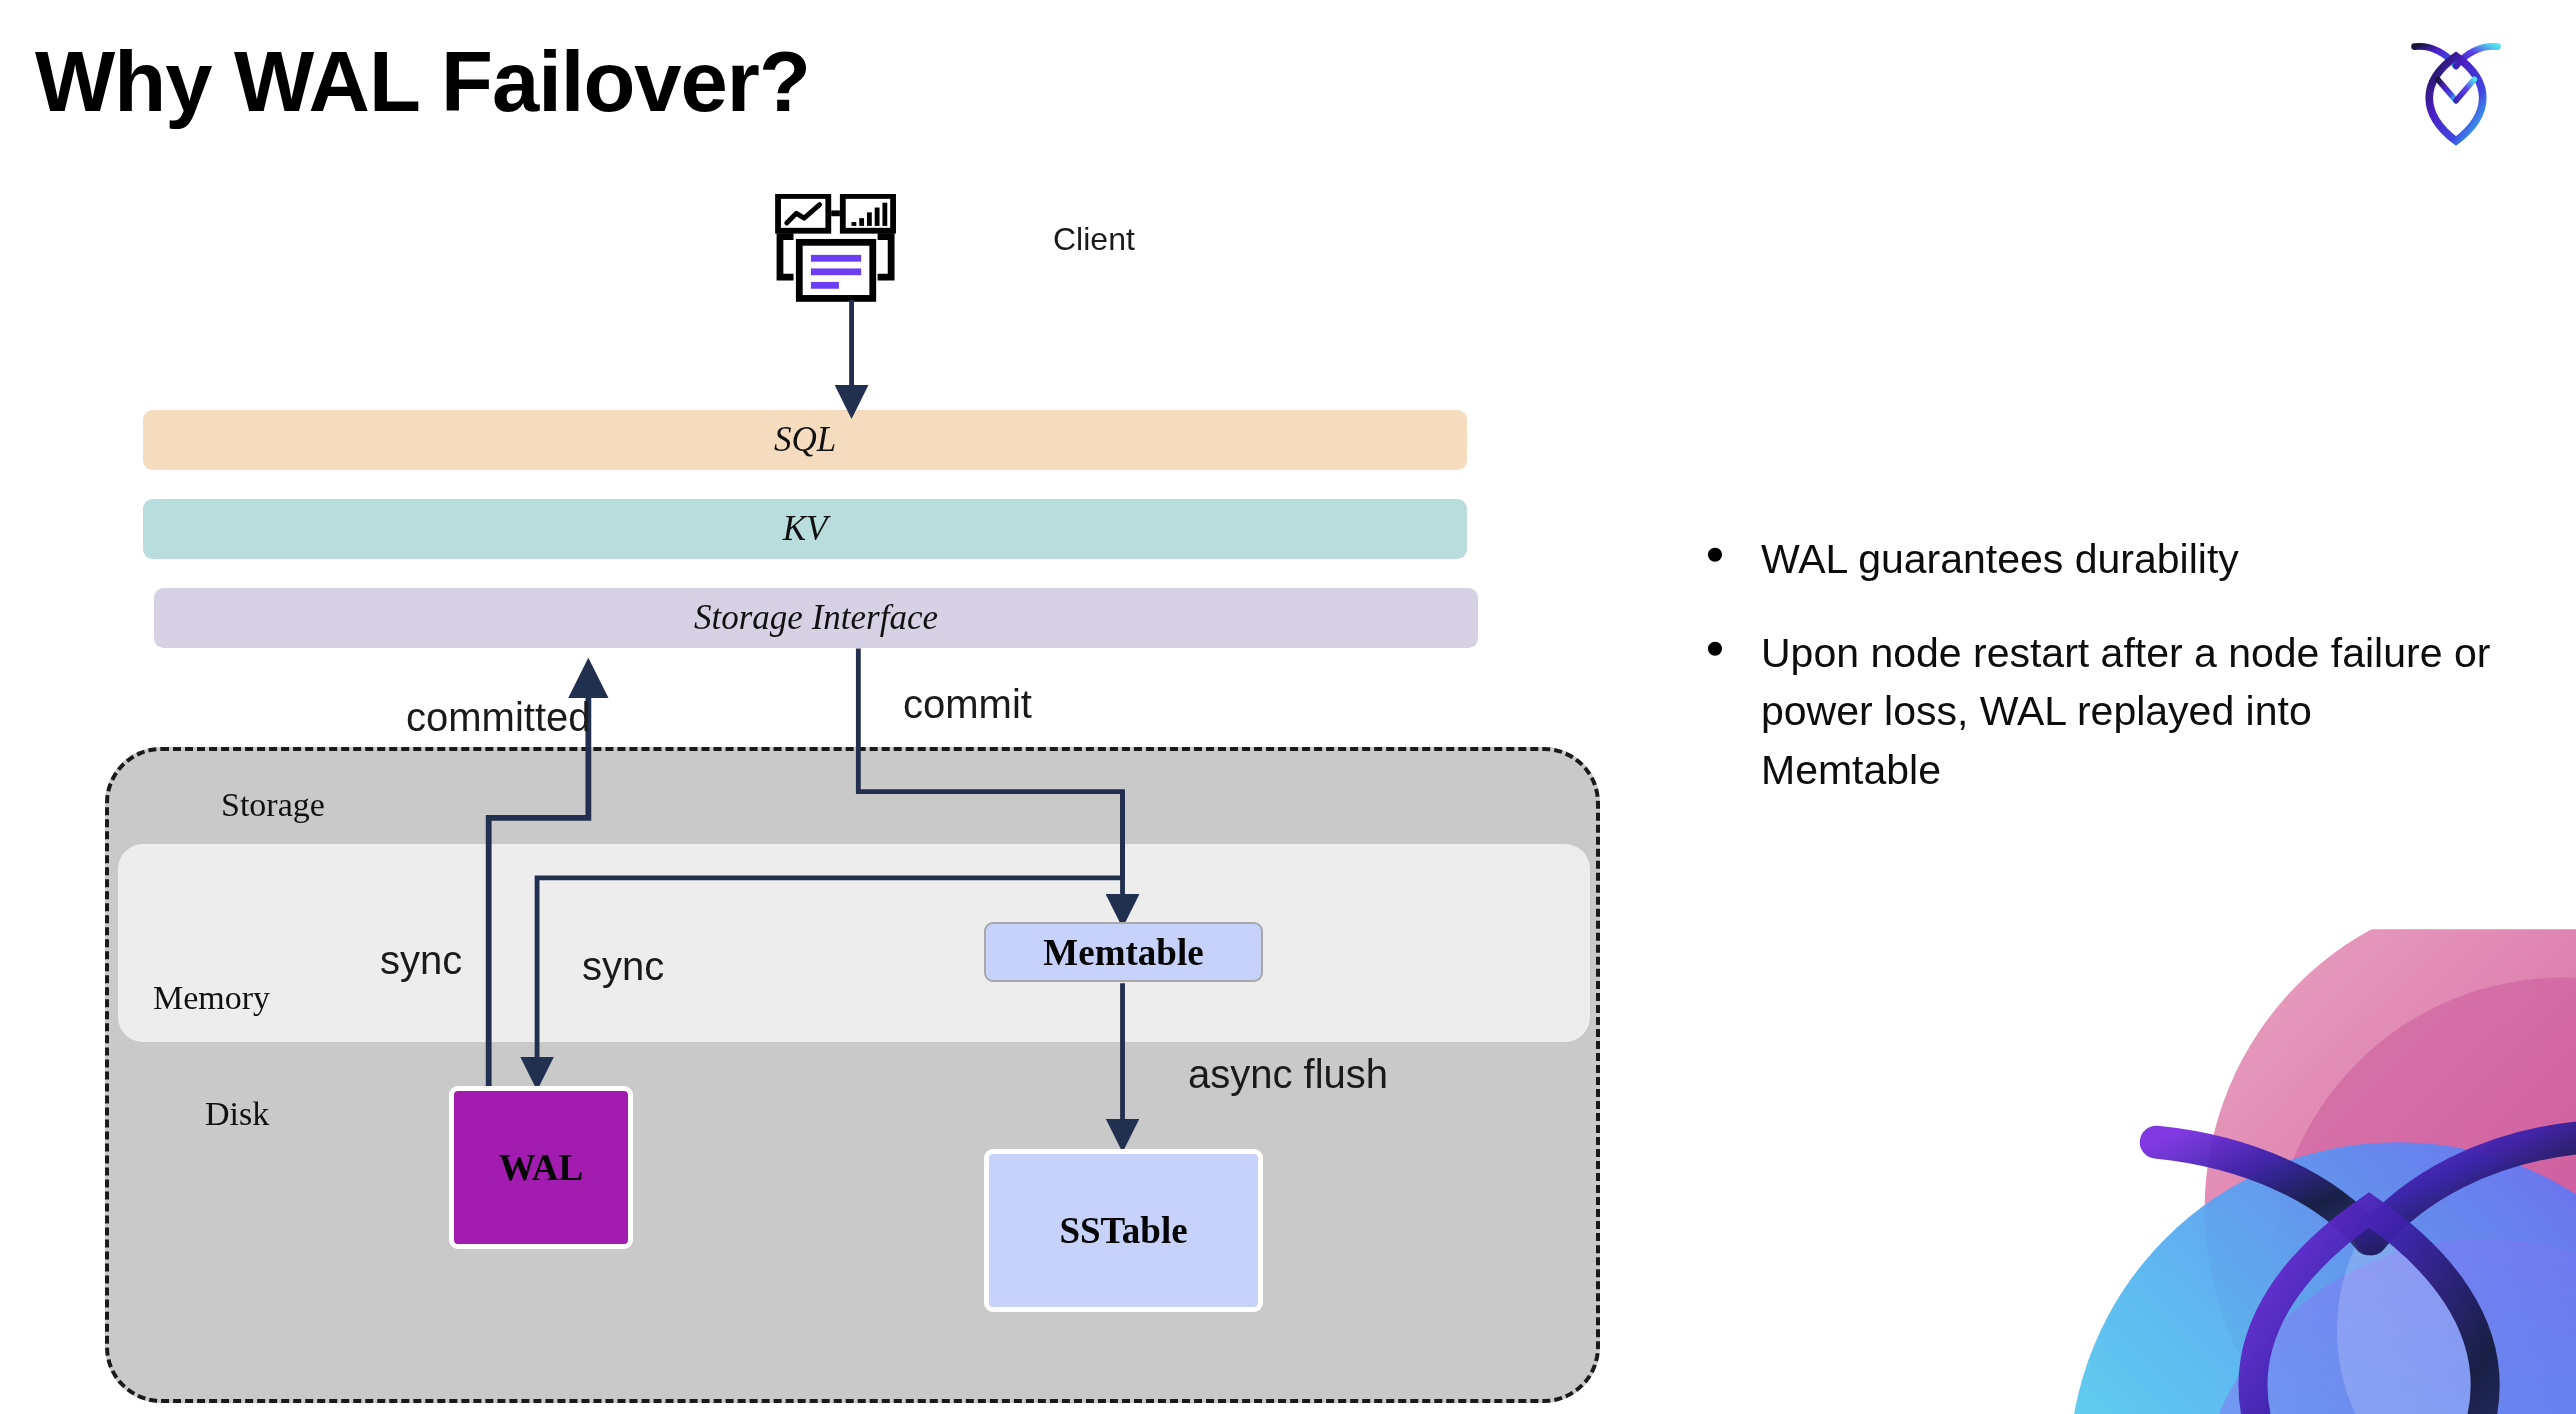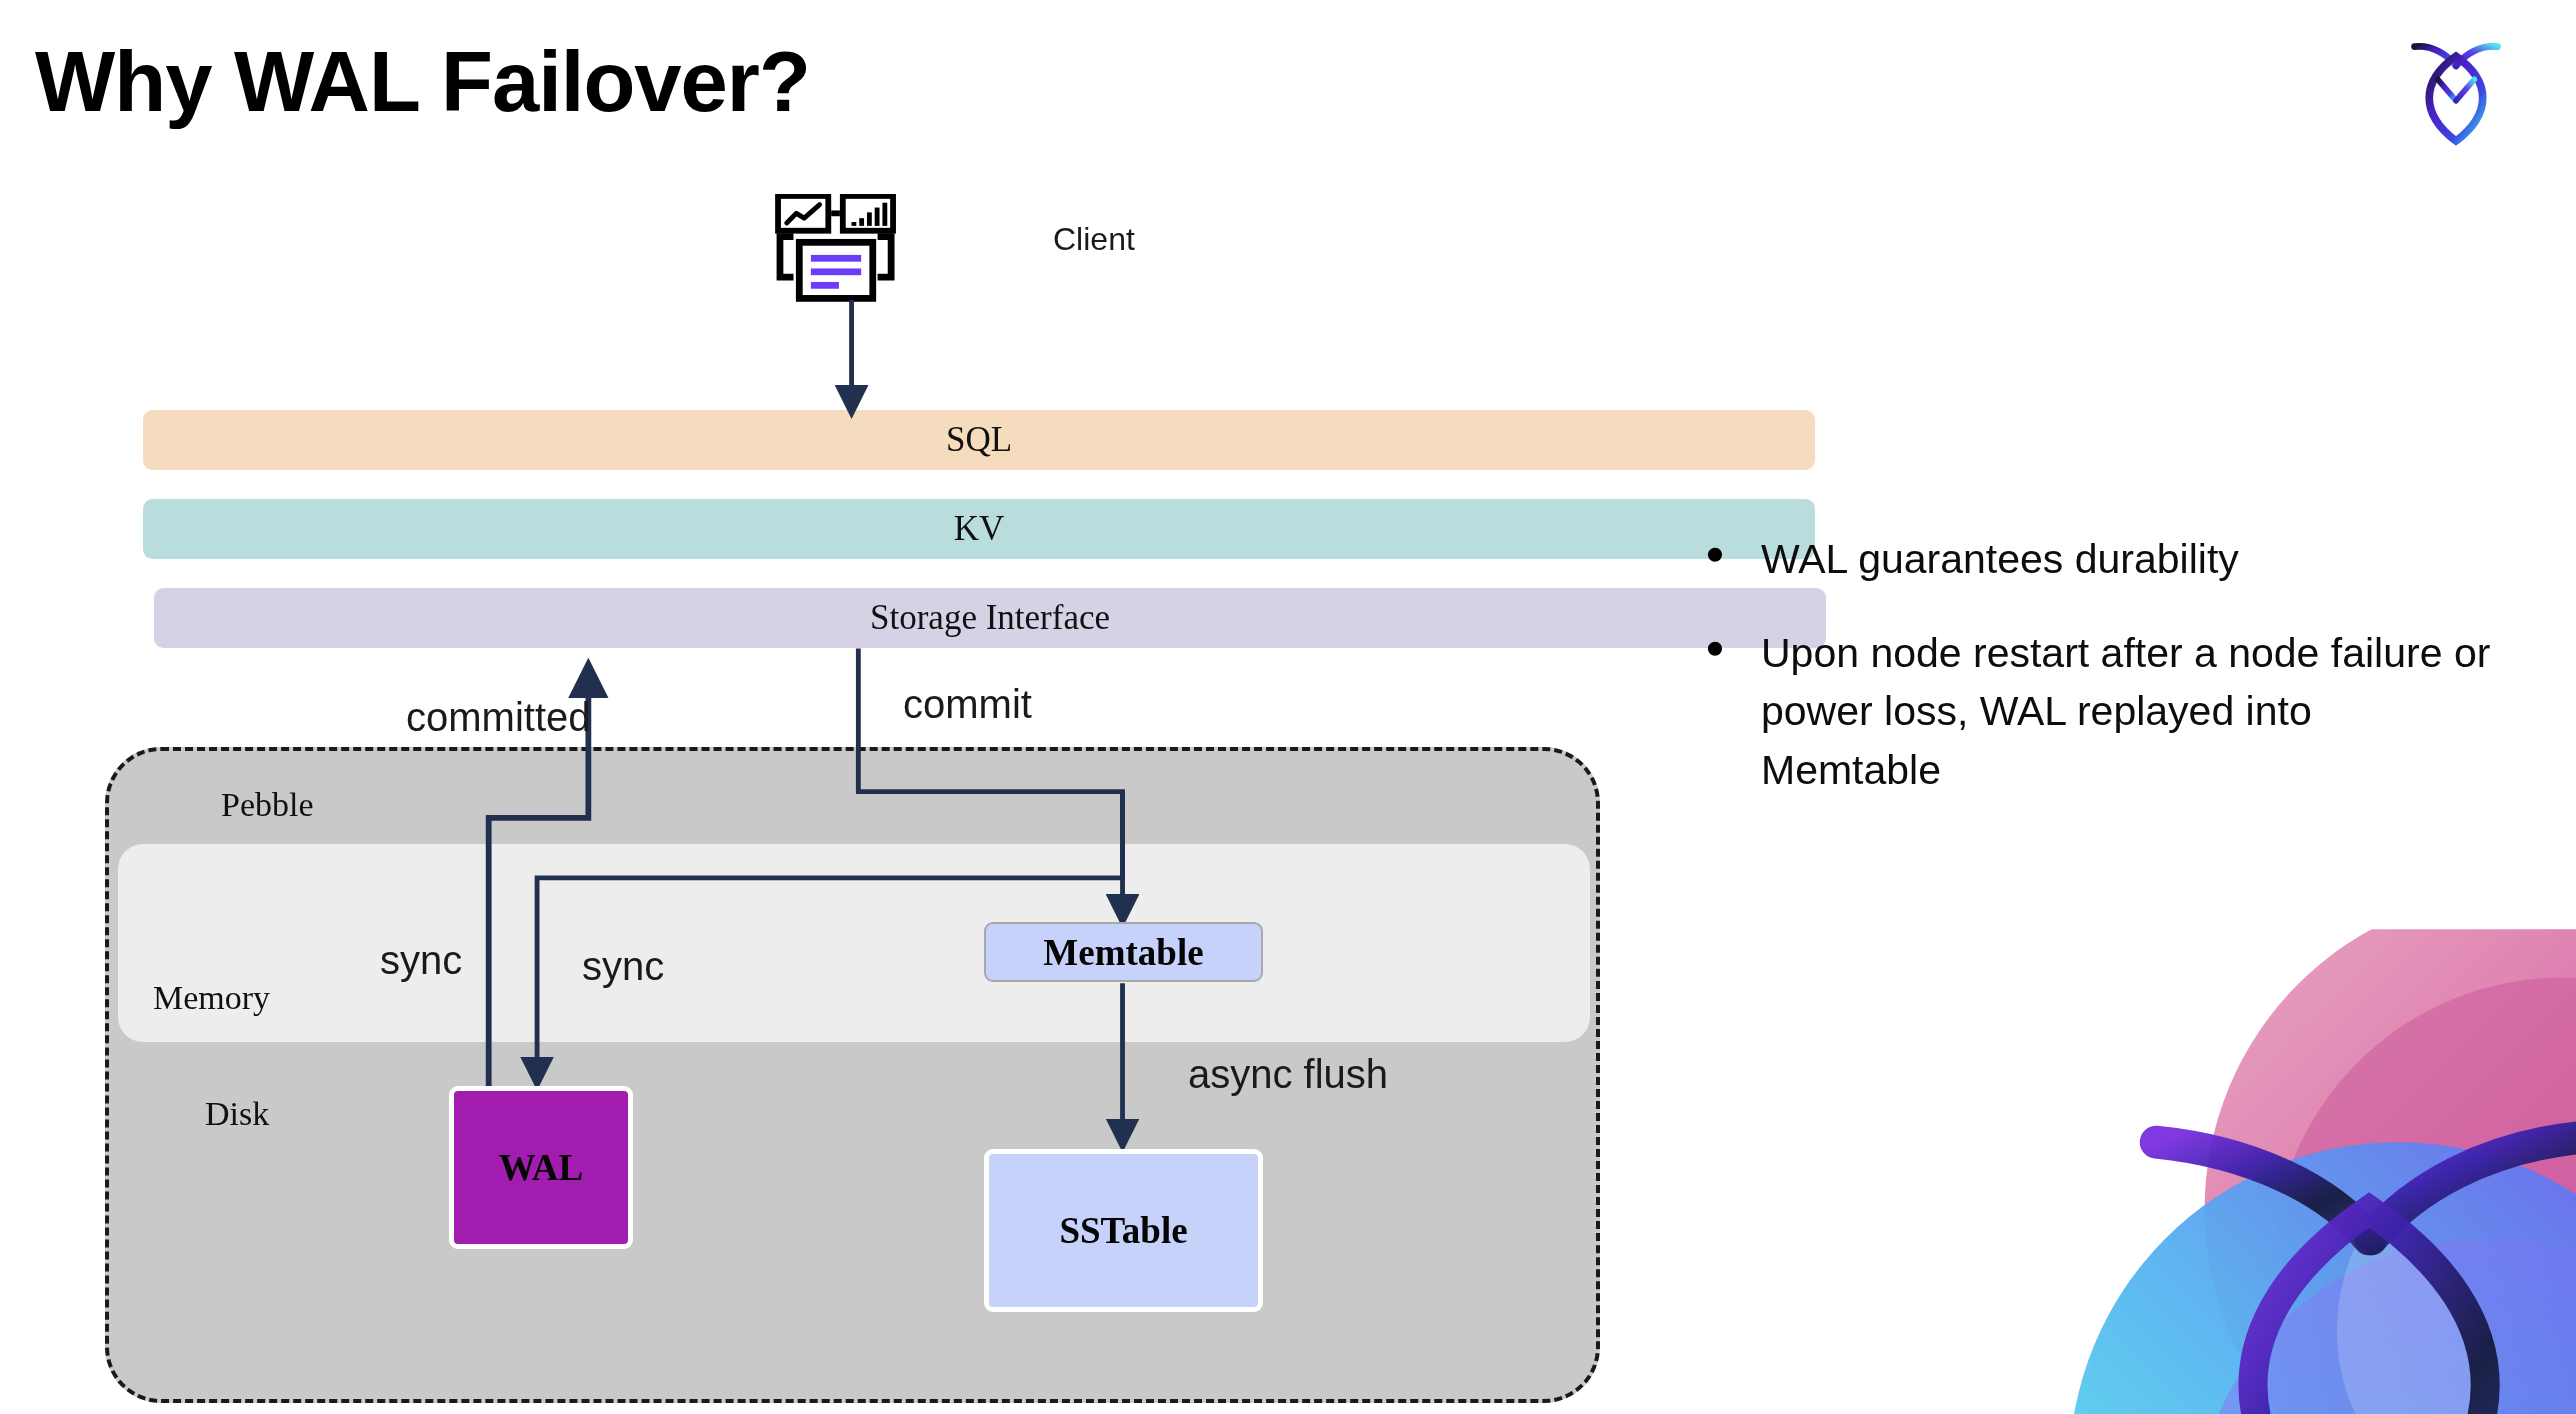--- a/index.html
+++ b/index.html
@@ -65,29 +65,30 @@
     font-size: 32px;
     color: #1a1a1a;
     font-family: "Liberation Sans", sans-serif;
     margin-left: 44px;
   }
 
   
   .stack-bar {
     position: absolute;
     left: 143px;
-    width: 1672px;
+    width: 1324px;
     height: 60px;
     border-radius: 9.7px;
     display: flex;
     align-items: center;
     justify-content: center;
     font-family: "Liberation Serif", serif;
     font-size: 35px;
     color: #111111;
+    font-style: italic;
   }
   #bar-sql { top: 410px; }
   #bar-kv  { top: 499px; }
   #bar-storage { top: 588px; margin-left: 11px; }
 
   
   #pebble-container {
     position: absolute;
     left: 105px;
     top: 747px;
@@ -334,21 +335,21 @@
 <div class="stack-bar" id="bar-kv" style="background:#b9dcdc">
   <span>KV</span>
 </div>
 <div class="stack-bar" id="bar-storage" style="background:#d6d1e4">
   <span>Storage Interface</span>
 </div>
 
 <div id="pebble-container"></div>
 <div id="memory-band"></div>
 
-<div id="pebble-label">Pebble</div>
+<div id="pebble-label">Storage</div>
 <div id="memory-label">Memory</div>
 <div id="disk-label">Disk</div>
 
 <svg id="edges-svg" aria-hidden="true" viewBox="0 0 2662 1462" width="2576" height="1415">
   <defs>
     <marker id="arw" viewBox="0 0 12 12" refX="9" refY="6" markerWidth="7" markerHeight="7" orient="auto-start-reverse">
       <path d="M0 0 L12 6 L0 12 z" fill="#22304f"></path>
     </marker>
   </defs>
 

